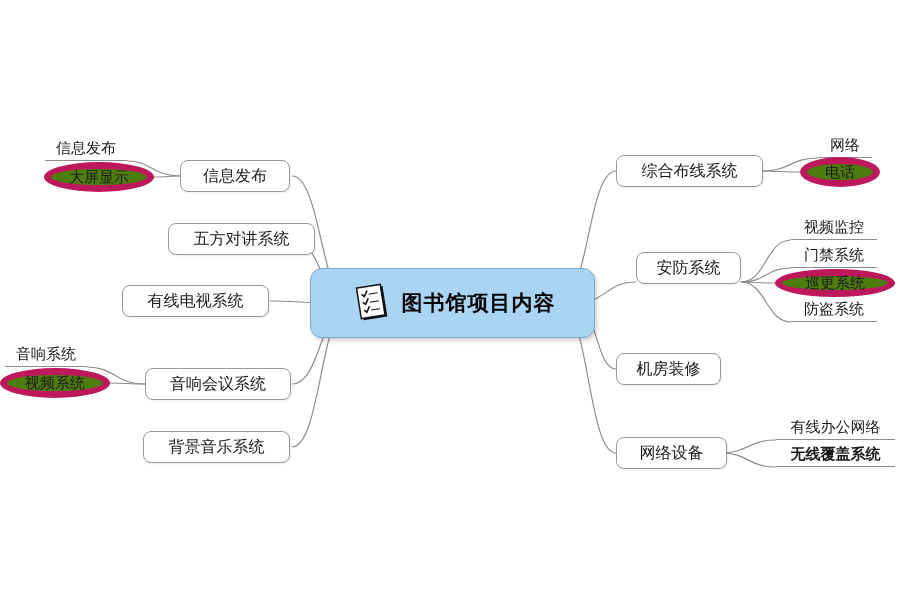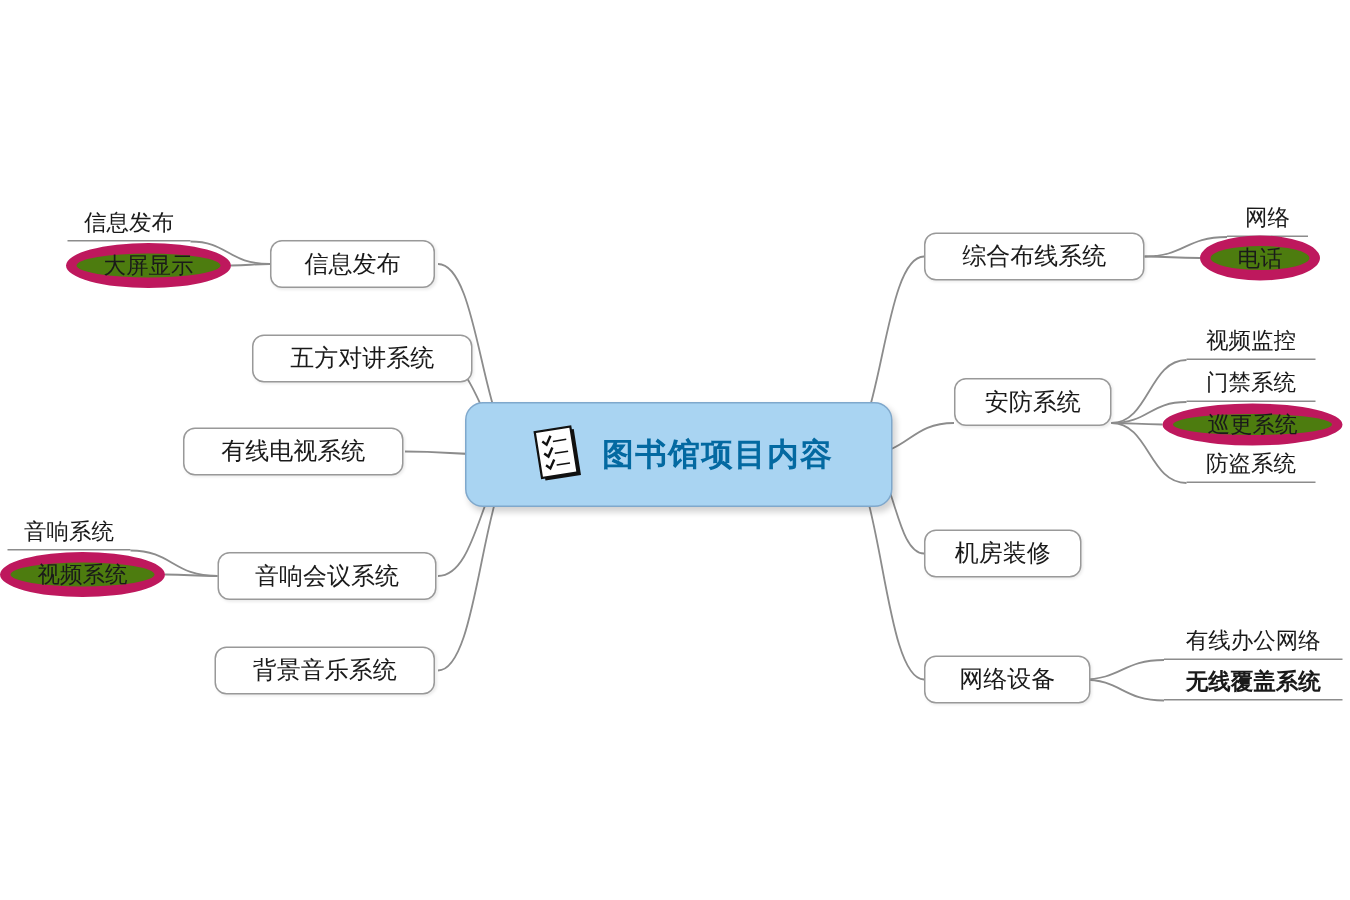--- a/index.html
+++ b/index.html
@@ -12,21 +12,21 @@
     position:absolute;box-sizing:border-box;display:flex;align-items:center;justify-content:center;
     background:#ffffff;border:1px solid #999;border-radius:8px;
     font-size:16px;white-space:nowrap;cursor:default;
     box-shadow:1px 1px 2px rgba(0,0,0,0.08);
   }
   .central{
     position:absolute;box-sizing:border-box;display:flex;align-items:center;justify-content:center;gap:10px;
     background:#a9d4f2;border:1px solid #7fa8cc;border-radius:12px;
     box-shadow:2px 3px 4px rgba(0,0,0,0.18);
   }
-  .central .label{font-size:21px;font-weight:bold;color:#0369a1;letter-spacing:1px;}
+  .central .label{font-size:21px;font-weight:bold;color:#000000;letter-spacing:1px;}
   .leaf-line{
     position:absolute;box-sizing:border-box;text-align:center;
     font-size:15px;white-space:nowrap;border-bottom:1px solid #8c8c8c;
     padding-bottom:2px;
   }
   .leaf-ellipse{
     position:absolute;box-sizing:border-box;display:flex;align-items:center;justify-content:center;
     background:#4d7c0f;border:7px solid #be185d;border-radius:50%;
     font-size:15px;white-space:nowrap;
   }

